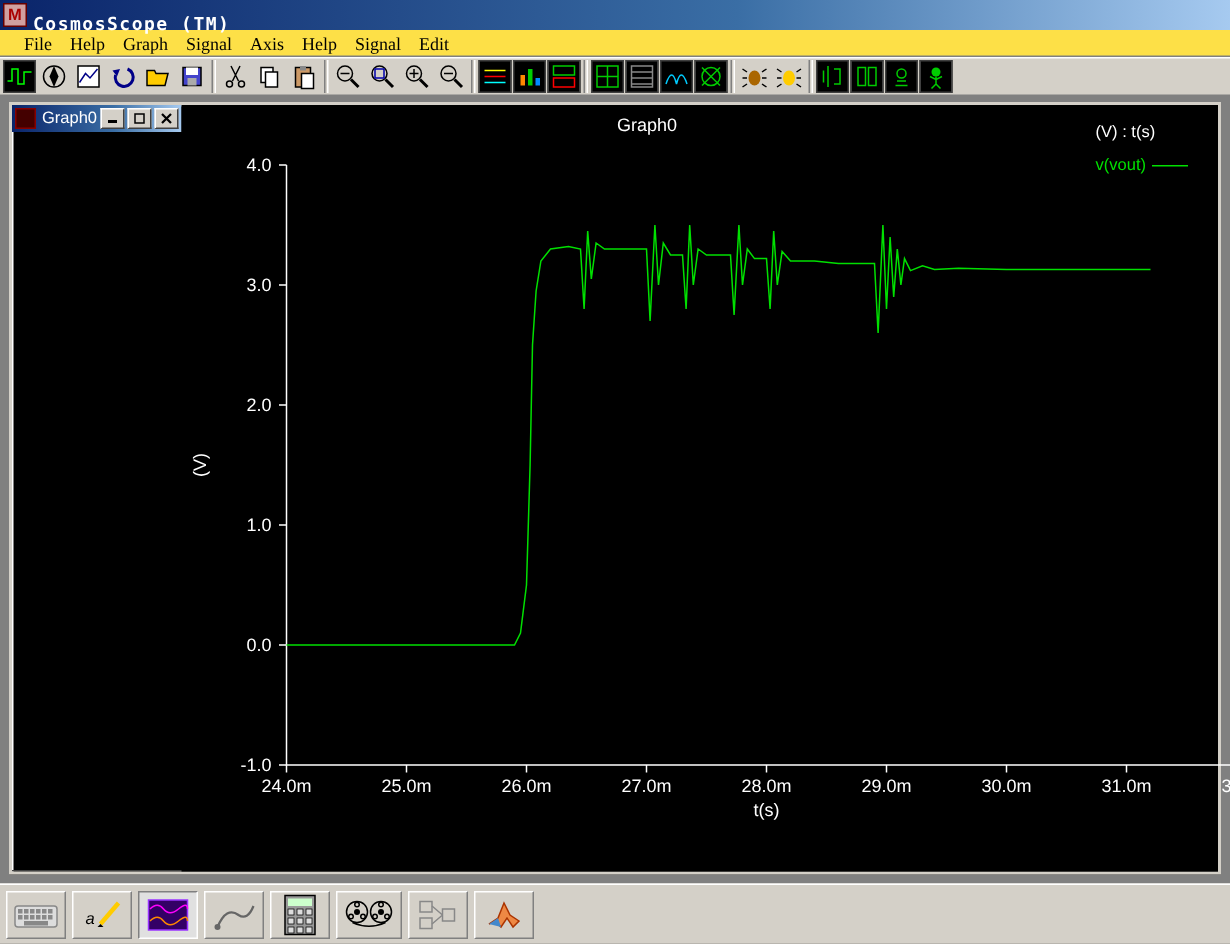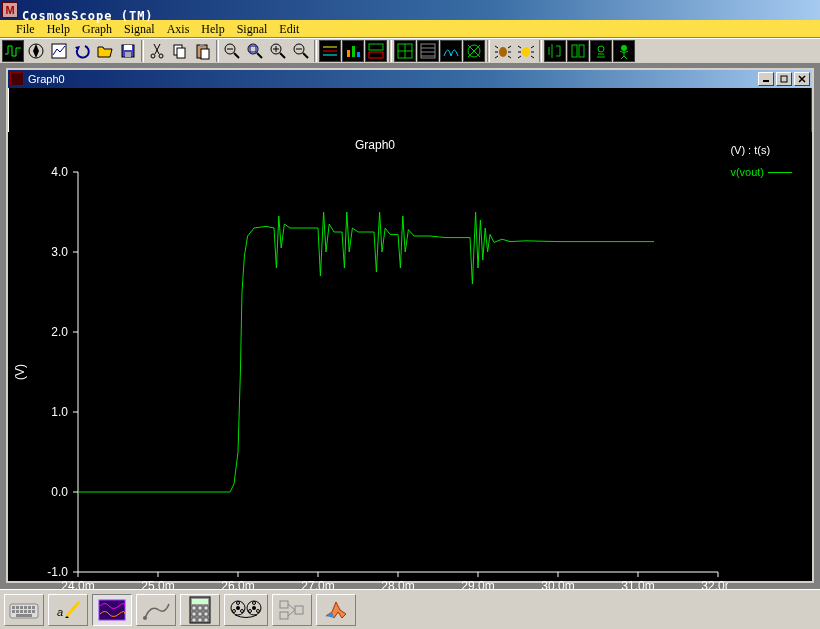--- a/index.html
+++ b/index.html
@@ -19,21 +19,21 @@
 .toolbar { height:26px; background:#d4d0c8; display:flex; align-items:center; padding:1px 2px;
   border-top:1px solid #fff; border-bottom:1px solid #808080; gap:1px; }
 .tb { width:22px; height:22px; border:1px solid #d4d0c8; display:flex; align-items:center; justify-content:center; cursor:pointer; background:#d4d0c8; }
 .tb svg { display:block; }
 .tb.dark { background:#000; border:1px solid #404040; }
 .sep { width:3px; height:22px; border-left:1px solid #808080; border-right:1px solid #fff; margin:0 1px; }
 
 
 .mdi { position:absolute; left:0; right:0; top:64px; bottom:40px; background:#808080; }
 .childwin { position:absolute; left:6px; top:4px; right:6px; bottom:6px; border:2px solid #d4d0c8;
-  box-shadow:inset -1px -1px #404040, inset 1px 1px #fff; background:#000; display:flex; flex-direction:column;gap:44px; }
+  box-shadow:inset -1px -1px #404040, inset 1px 1px #fff; background:#000; display:flex; flex-direction:row; }
 .childwin .ctb { height:18px; background:linear-gradient(90deg,#0a246a 0%,#3a6ea5 60%,#a6caf0 100%);
   display:flex; align-items:center; color:#fff; font-size:11px; padding:0 2px; }
 .ctb .cicon { width:14px; height:14px; margin-right:4px; background:#400; border:1px solid #800; }
 .ctb .spacer { flex:1; }
 .winbtn { width:16px; height:14px; margin-left:2px; background:#d4d0c8; border:1px solid #fff;
   border-right-color:#404040; border-bottom-color:#404040; display:flex; align-items:center; justify-content:center;
   font-size:9px; font-family:Arial; color:#000; cursor:pointer; }
 
 
 .plot { flex:1; background:#000; position:relative; font-family:Arial,sans-serif; }

